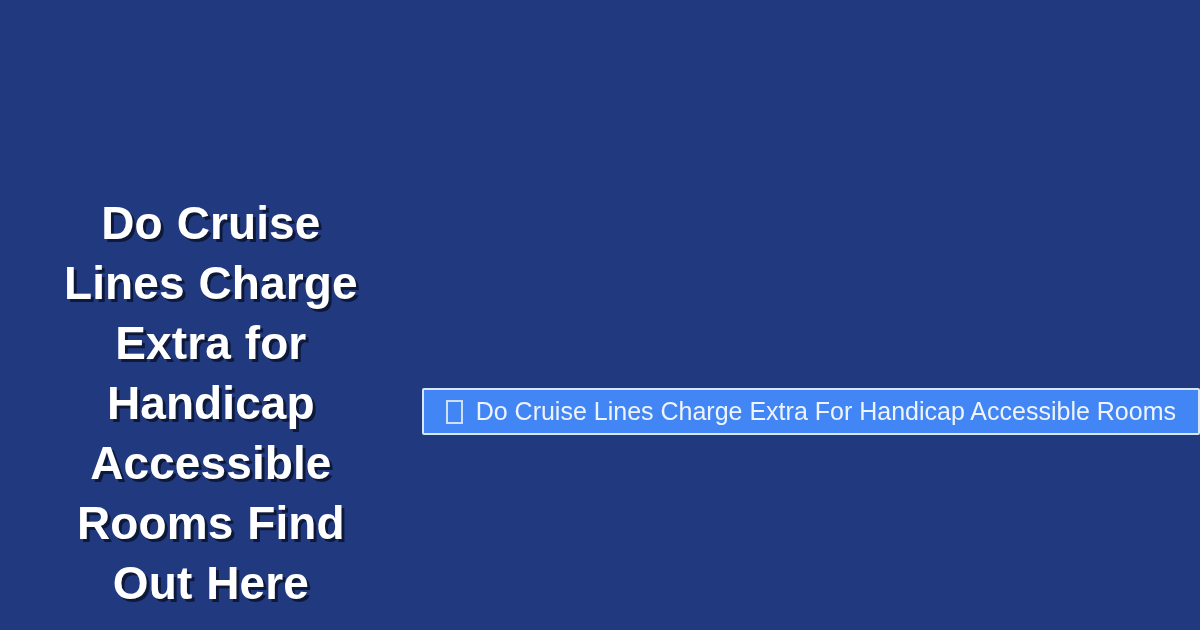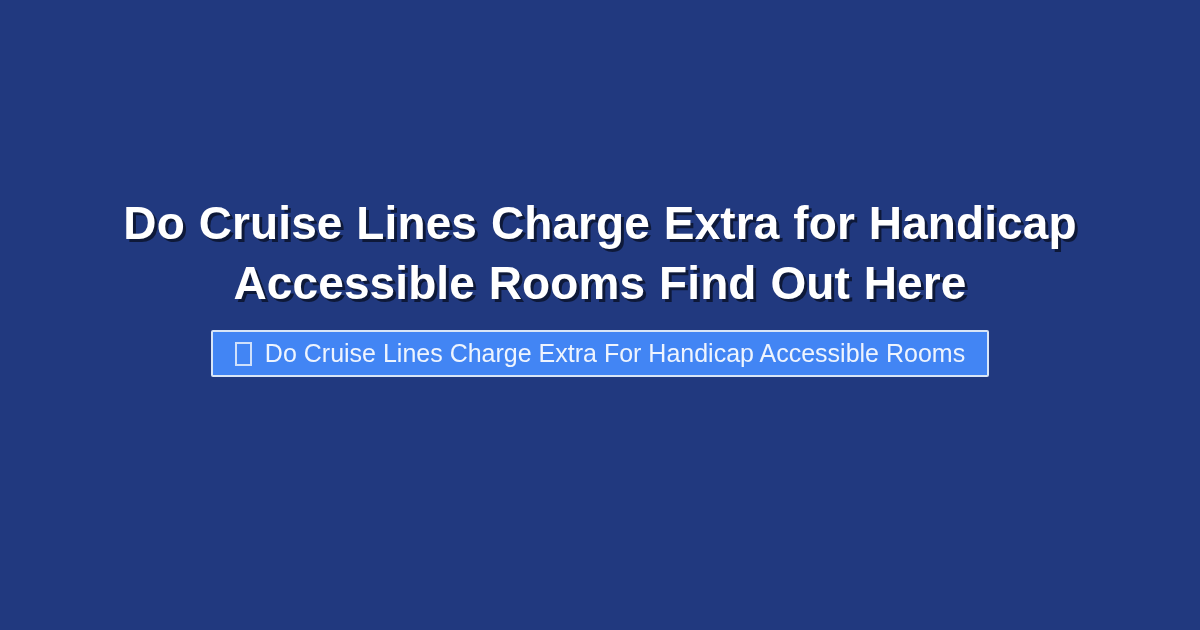--- a/index.html
+++ b/index.html
@@ -25,21 +25,21 @@
     align-items: center;
     justify-content: flex-start;
   }
 
   .content-stack {
     position: absolute;
     left: 0;
     right: 0;
     top: 193px;
     display: flex;
-    flex-direction: column;
+    flex-direction: row;
     align-items: center;
   }
 
   .headline {
     margin: 0;
     padding: 0 60px;
     max-width: 990px;
     text-align: center;
     color: #ffffff;
     font-family: "Liberation Sans", sans-serif;

